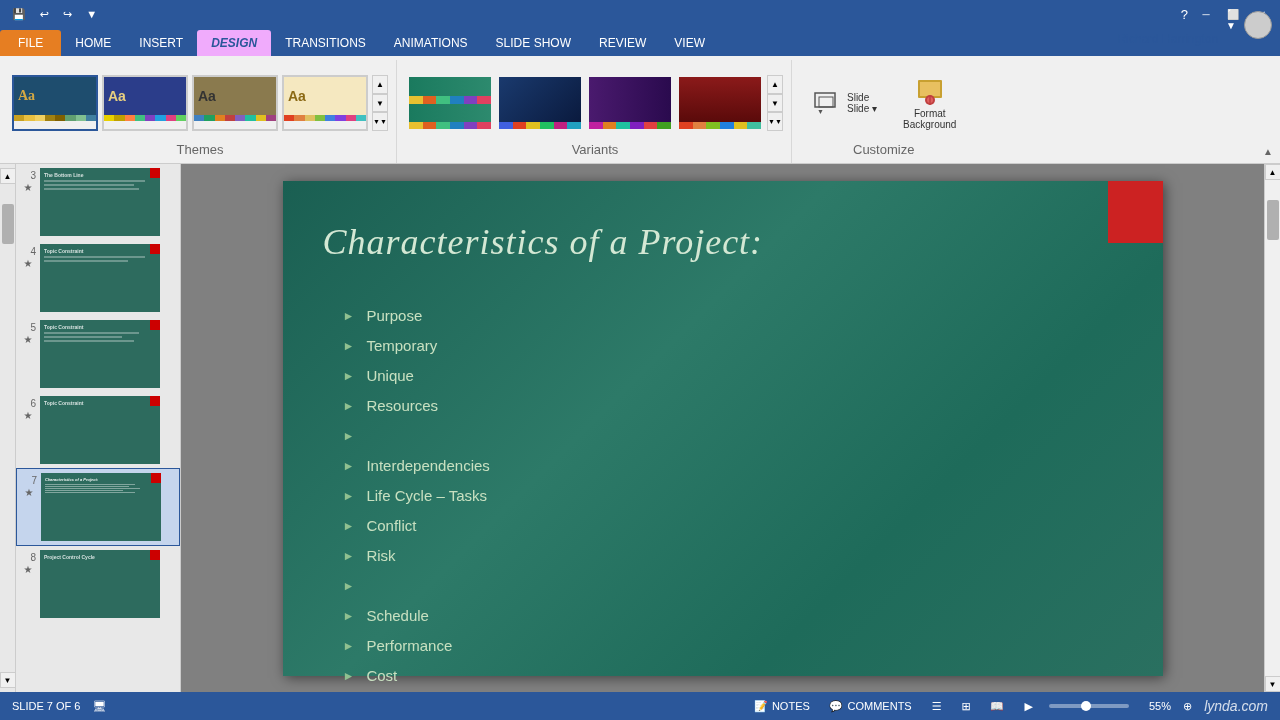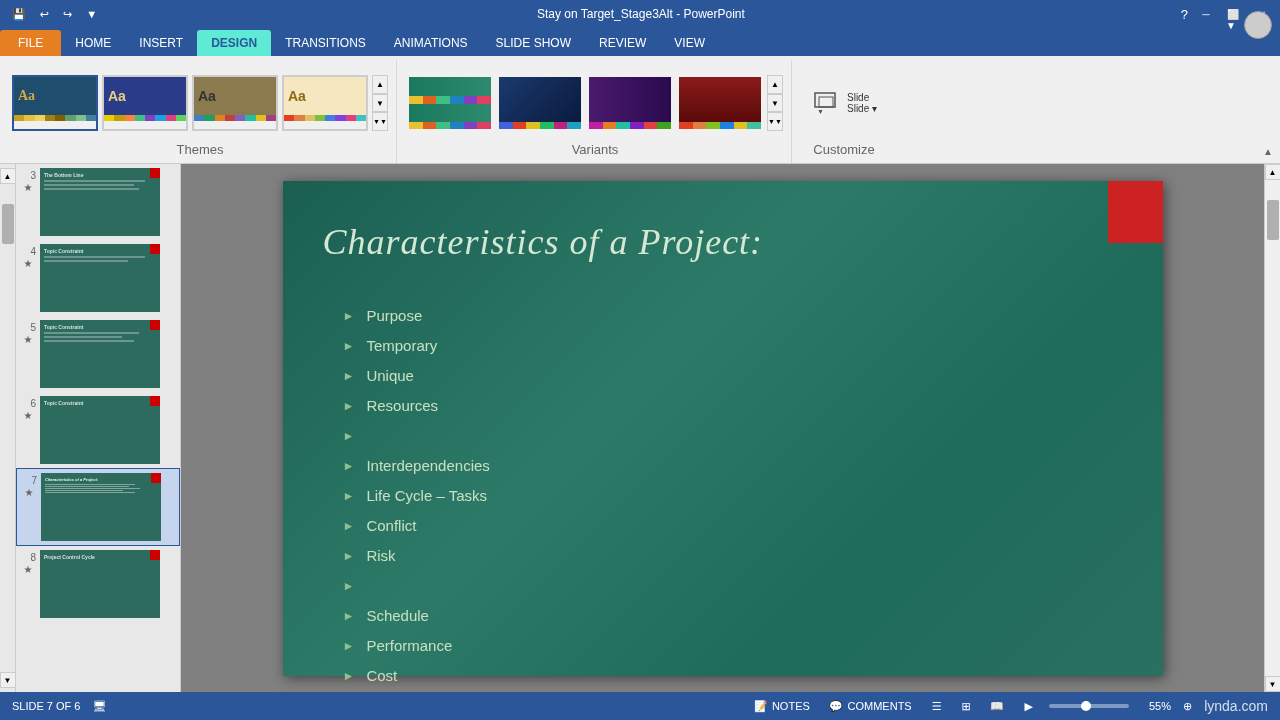--- a/index.html
+++ b/index.html
@@ -32,21 +32,21 @@
       padding: 4px 14px;
       color: white;
       font-size: 12px;
       cursor: pointer;
       height: 26px;
       display: flex;
       align-items: center;
       border-top-left-radius: 3px;
       border-top-right-radius: 3px;
     }
-    .ribbon-tab.active { background: #5eead4; color: #2b579a; font-weight: bold; }
+    .ribbon-tab.active { background: #f0abfc; color: #2b579a; font-weight: bold; font-style: italic; }
     .ribbon-tab.file { background: #e67e22; color: white; padding: 4px 18px; }
 
     
     #ribbon {
       height: 108px;
       background: #f0f0f0;
       border-bottom: 1px solid #ccc;
       display: flex;
       align-items: stretch;
       padding: 4px 4px 0 4px;
@@ -229,21 +229,21 @@
       justify-content: space-between;
       padding: 0 12px;
       color: white;
       font-size: 11px;
     }
     .status-left { display: flex; align-items: center; gap: 12px; }
     .status-right { display: flex; align-items: center; gap: 12px; }
     .status-btn { cursor: pointer; color: white; font-size: 11px; padding: 2px 4px; display: flex; align-items: center; gap: 4px; }
     .zoom-slider { width: 80px; height: 4px; background: rgba(255,255,255,0.4); border-radius: 2px; position: relative; cursor: pointer; }
     .zoom-thumb { width: 10px; height: 10px; background: white; border-radius: 50%; position: absolute; top: -3px; left: 40%; cursor: pointer; }
-    .lynda-logo { font-size: 14px; color: rgba(255,255,255,0.8); }
+    .lynda-logo { font-size: 14px; color: rgba(255,255,255,0.8); font-style: italic; }
 
     
     #left-scroll { width: 16px; background: #e8e8e8; border-right: 1px solid #ccc; display: flex; flex-direction: column; align-items: center; }
 
     
     .ribbon-collapse { position: absolute; right: 4px; bottom: 4px; width: 16px; height: 16px; cursor: pointer; display: flex; align-items: center; justify-content: center; font-size: 10px; color: #666; }
 
     
     .theme1-bg { background: #1e4d6e; }
     .theme1-text { color: #d4a843; font-size: 14px; font-weight: bold; font-family: serif; }
@@ -266,21 +266,20 @@
 </head>
 <body>
 
 <div id="title-bar">
   <div class="quick-access">
     <span class="qa-btn" title="Save">💾</span>
     <span class="qa-btn" title="Undo">↩</span>
     <span class="qa-btn" title="Redo">↪</span>
     <span class="qa-btn" title="Customize">▼</span>
   </div>
-  <div class="title">Stay on Target_Stage3Alt - PowerPoint</div>
   <div style="display:flex;align-items:center;gap:8px;">
     <span style="color:white;cursor:pointer;font-size:13px;">?</span>
     <span class="win-btn">─</span>
     <span class="win-btn">⬜</span>
     <span class="win-btn close">✕</span>
   </div>
 </div>
 
 <div id="ribbon-tabs">
   <div class="ribbon-tab file">FILE</div>
@@ -460,20 +459,33 @@
             <rect x="7" y="9" width="14" height="10" fill="none" stroke="#555" stroke-width="1"></rect>
             <text x="5" y="26" font-size="7" fill="#555">▼</text>
           </svg>
         </div>
         <div>
           <div style="font-size:10px;color:#333;">Slide</div>
           <div style="font-size:10px;color:#333;">Slide ▾</div>
         </div>
       </div>
 
+      <div class="customize-btn" style="flex-direction:column;">
+        <div class="customize-icon">
+          <svg width="32" height="32" viewBox="0 0 32 32">
+            <rect x="4" y="4" width="24" height="18" fill="#c8a030" rx="1"></rect>
+            <rect x="6" y="6" width="20" height="14" fill="#e8c060"></rect>
+            <circle cx="16" cy="24" r="5" fill="#c04040"></circle>
+            <circle cx="16" cy="24" r="3" fill="#e06060"></circle>
+            <line x1="16" y1="19" x2="16" y2="29" stroke="#c04040" stroke-width="1.5"></line>
+          </svg>
+        </div>
+        <div style="font-size:10px;color:#333;text-align:center;">Format</div>
+        <div style="font-size:10px;color:#333;text-align:center;">Background</div>
+      </div>
     </div>
     <div class="ribbon-group-label">Customize</div>
   </div>
 
   <div class="ribbon-collapse">▲</div>
 </div>
 
 <div id="main" style="height: 528px; display:flex;">
 
   <div style="display:flex;height:100%;">

